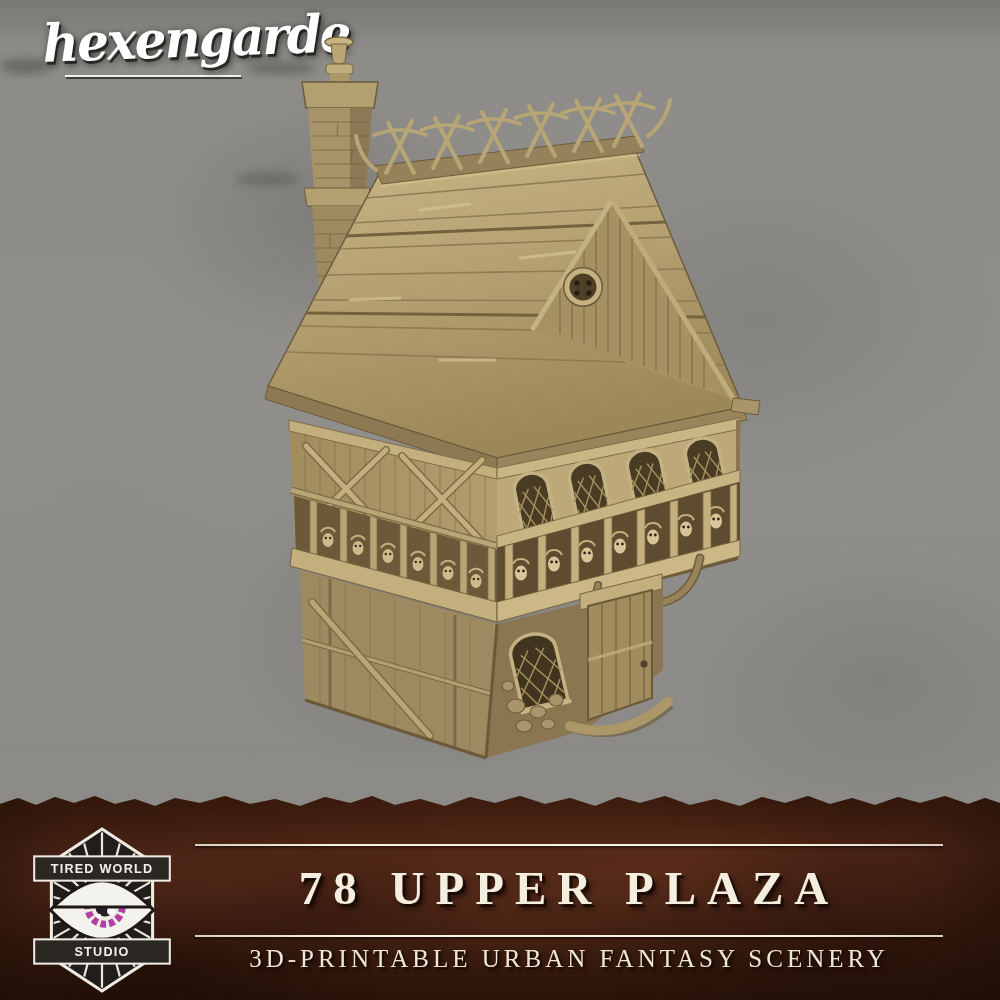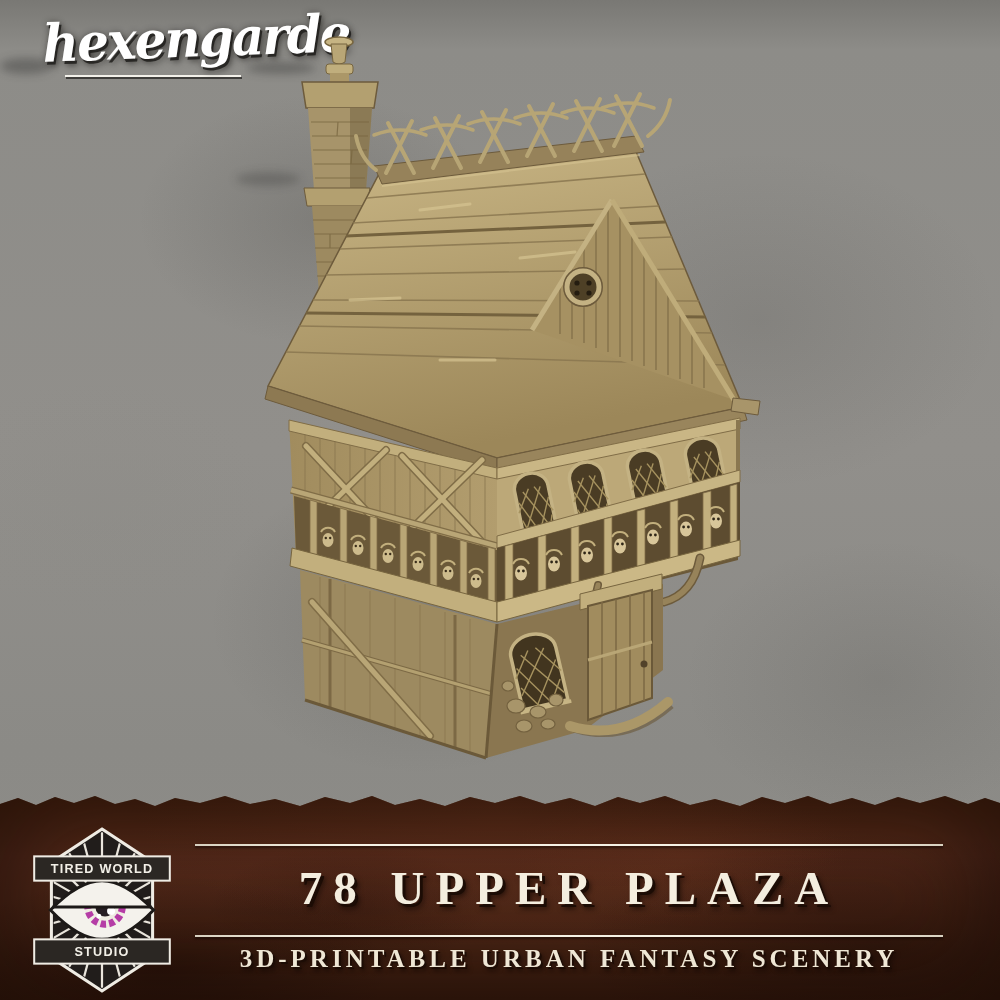--- a/index.html
+++ b/index.html
@@ -54,21 +54,21 @@
   .rule-top{top:50px;}
   .rule-mid{top:141px;}
   .banner-title{
     position:absolute;left:0;top:66px;width:748px;
     font-family:"Liberation Serif", serif;font-weight:700;font-size:47px;line-height:1.2;
     letter-spacing:11px;color:#f4eedf;
     text-shadow:3px 3px 0 #1c0c05, 4px 5px 5px rgba(12,5,2,.6);
   }
   .banner-subtitle{
     position:absolute;left:0;top:150px;width:748px;
-    font-family:"Liberation Serif", serif;font-weight:700;font-size:25px;line-height:1.2;
+    font-family:"Liberation Serif", serif;font-weight:400;font-size:25px;line-height:1.2;
     letter-spacing:4px;color:#efe7d5;
     text-shadow:2px 2px 0 #1c0c05, 3px 4px 4px rgba(12,5,2,.6);
   }
   
   .badge{position:absolute;left:26px;top:826px;width:152px;height:168px;}
   .badge-label{fill:#f2efe7;font-family:"Liberation Sans", sans-serif;font-weight:700;
     font-size:12.5px;letter-spacing:1.2px;text-anchor:middle;}
 </style>
 </head>
 <body>

